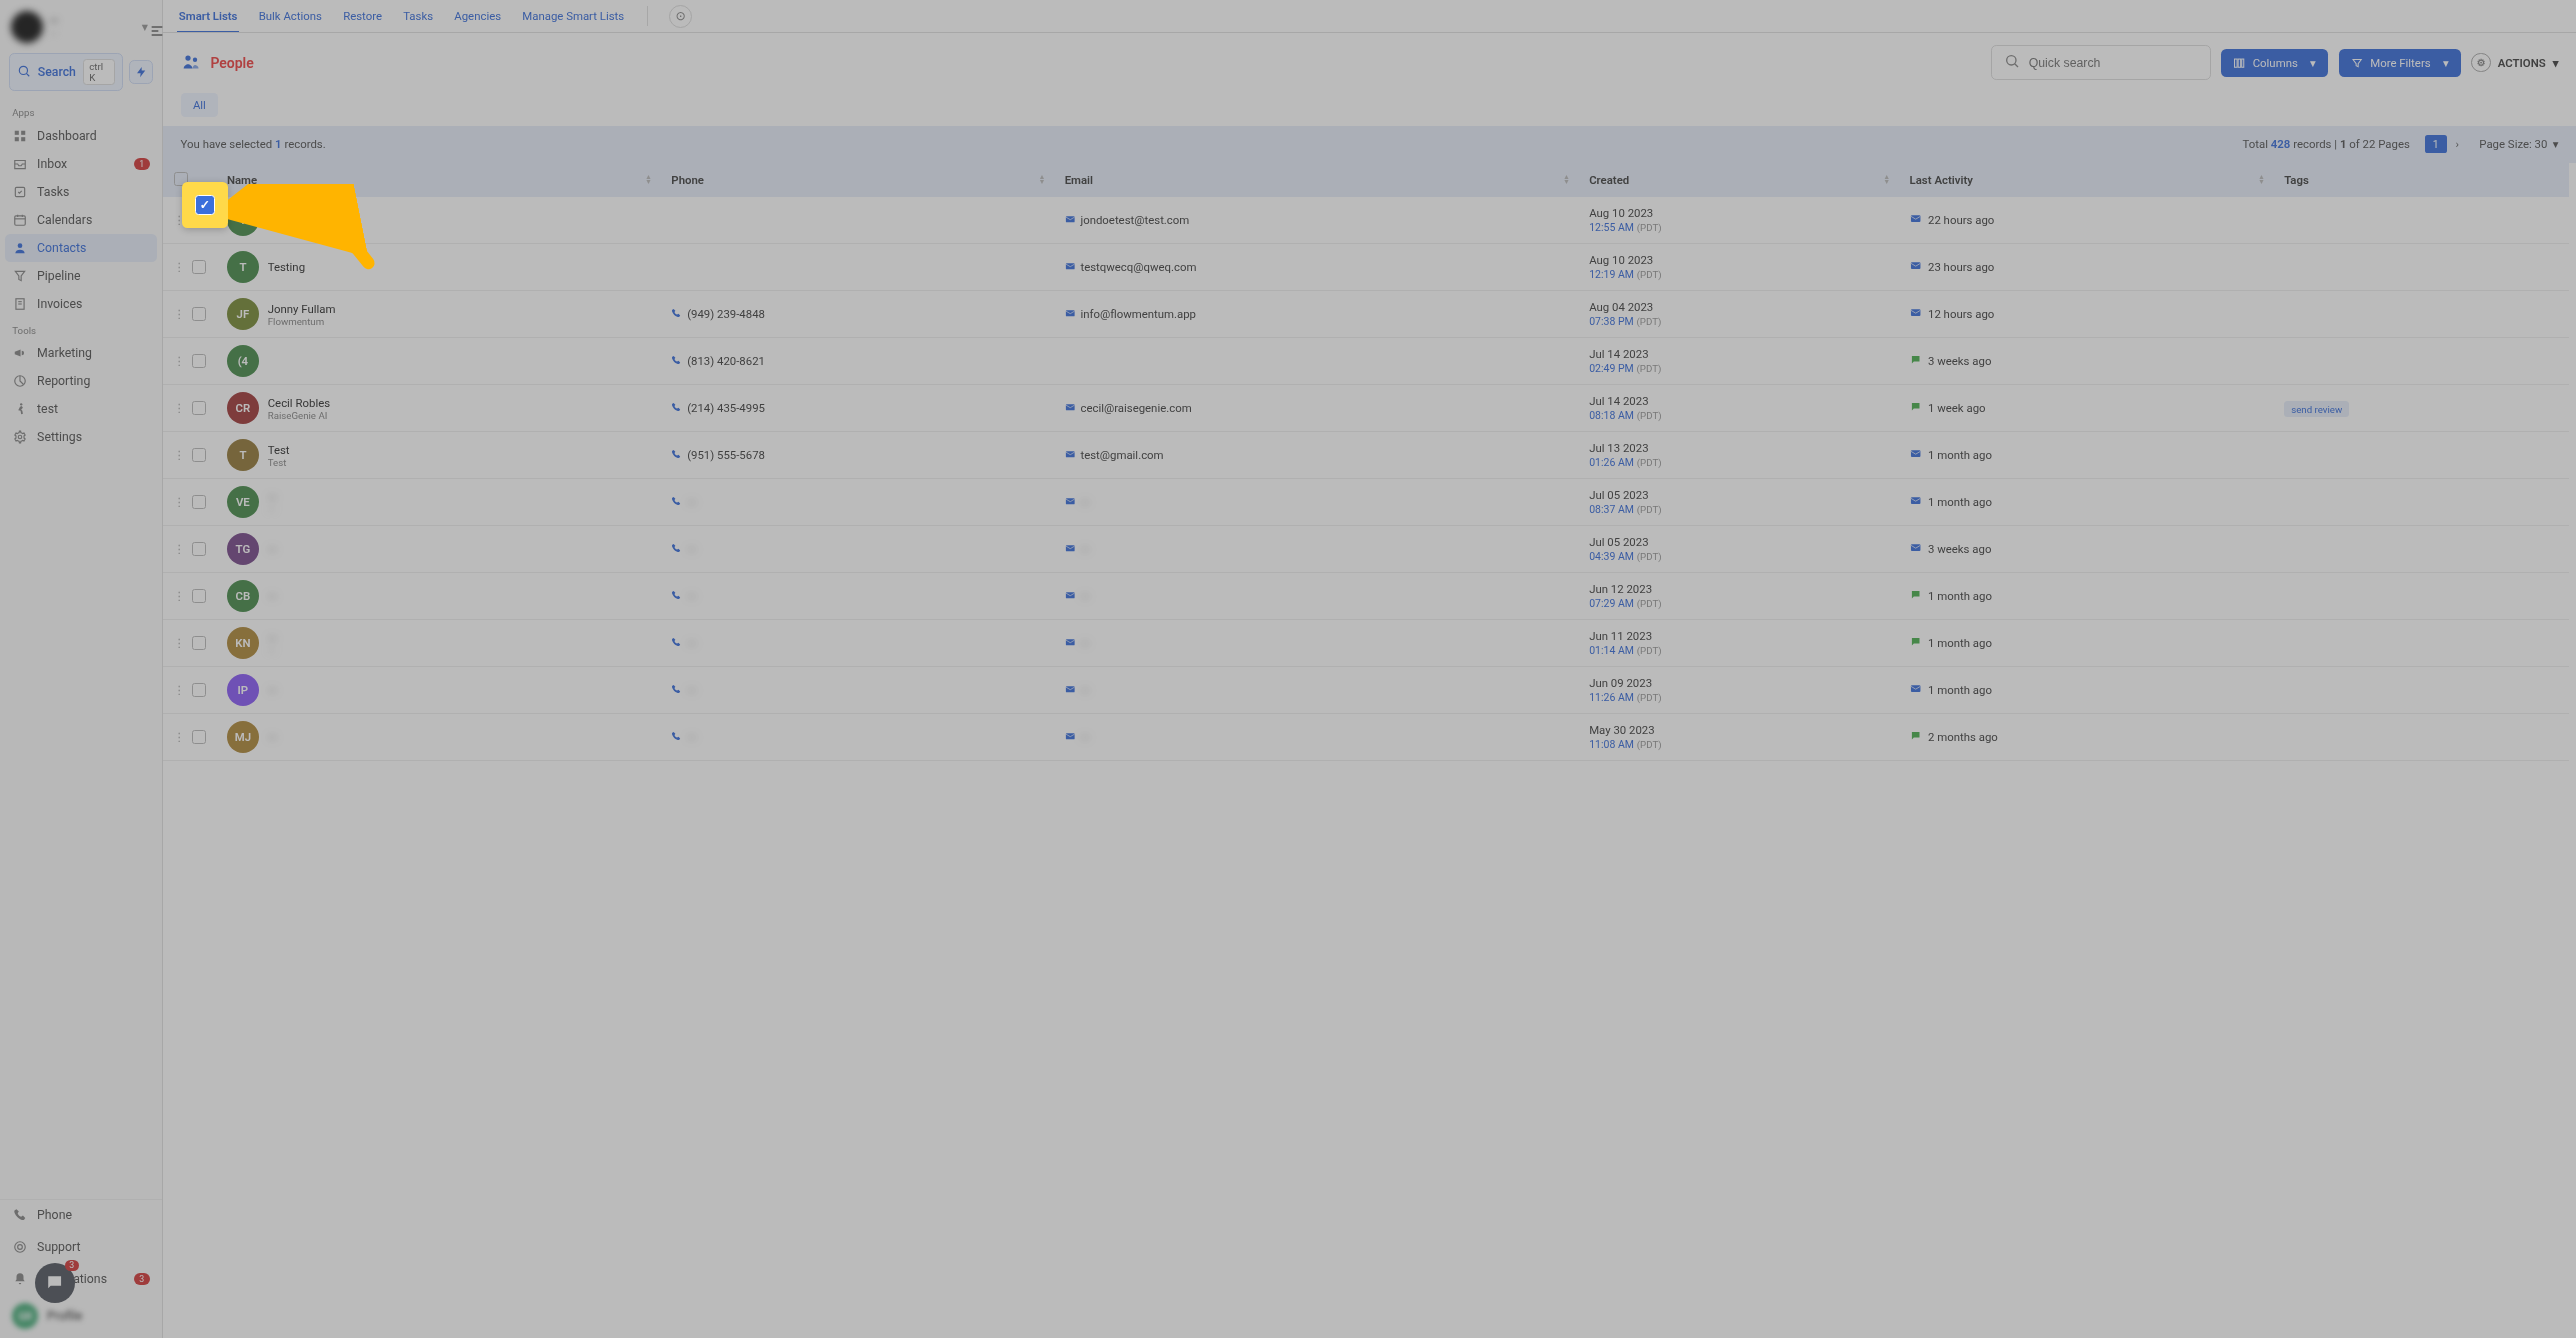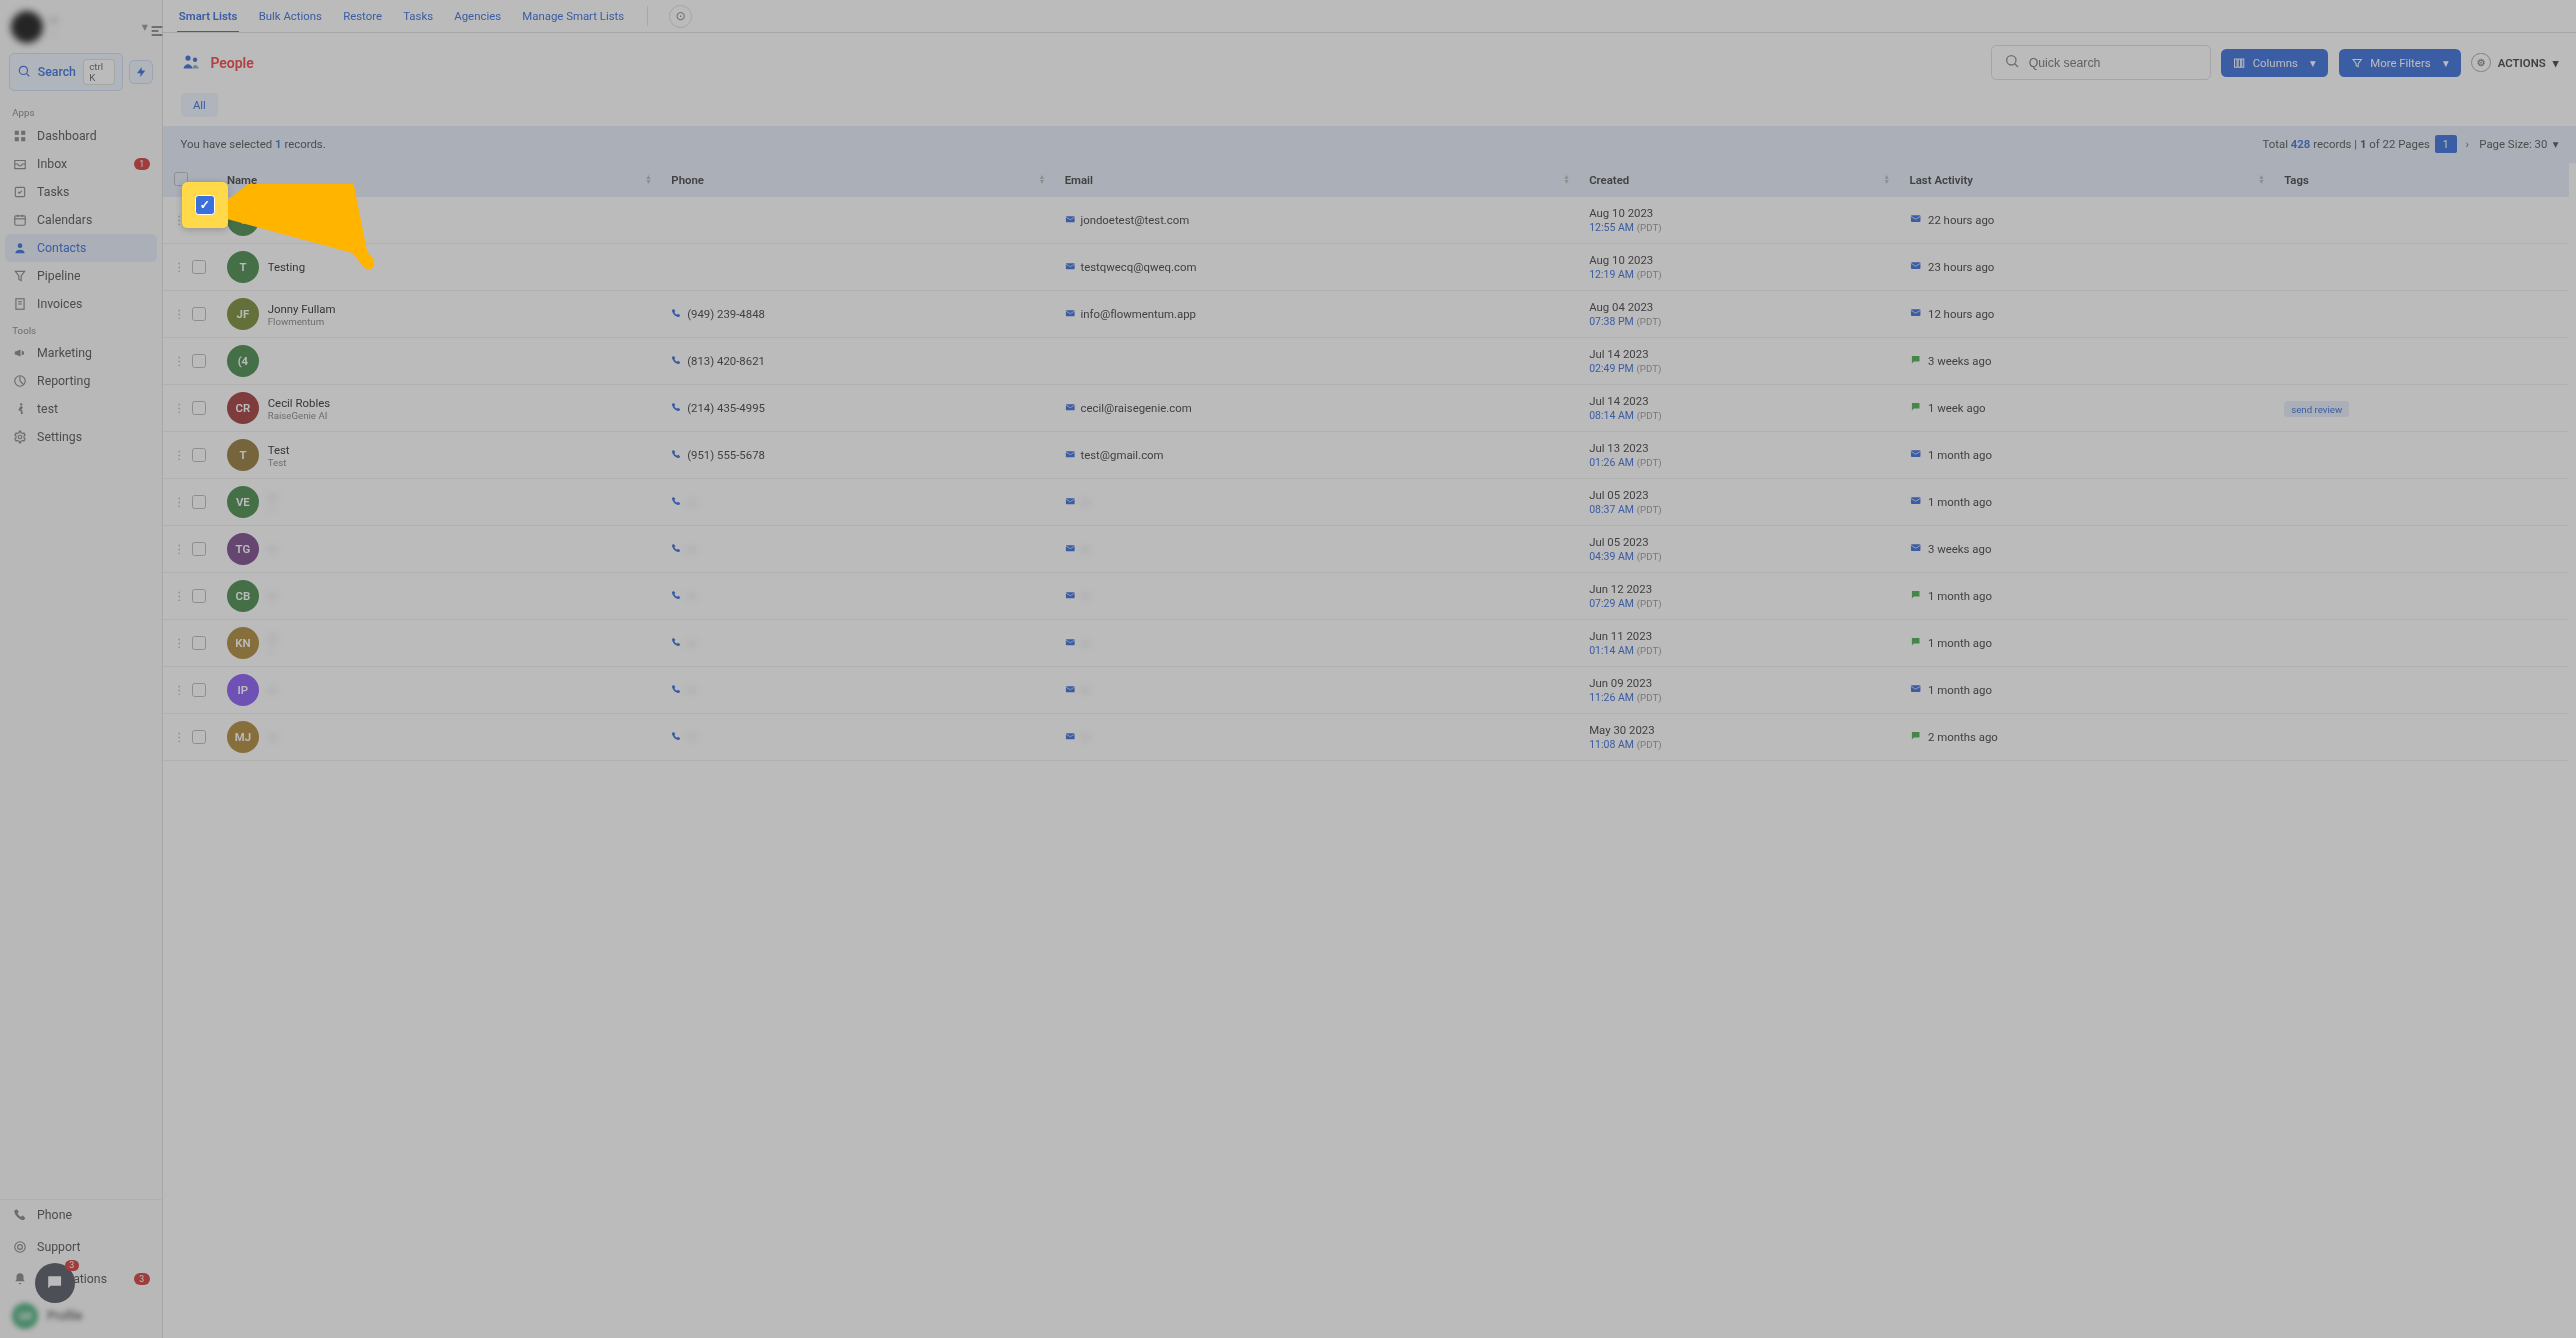--- a/index.html
+++ b/index.html
@@ -58,21 +58,21 @@
 .btn-primary { background: #3b6fdb; color: #fff; }
 .btn-primary .chev { margin-left: 5.3px; }
 .actions-plain { display: flex; align-items: center; gap: 7px; color: #444; font-weight: 600; font-size: 11.4px; }
 .gear-circle { width: 19.3px; height: 19.3px; border: 1.3px solid #aaa; border-radius: 50%; display: flex; align-items: center; justify-content: center; color: #888; font-size: 9.7px; }
 
 .filter-chips { padding: 0 17.6px 8.8px; }
 .chip { display: inline-block; background: #eef4ff; color: #3b6fdb; border-radius: 4.4px; padding: 5.3px 12.3px; font-size: 11.4px; }
 
 .meta-row { background: #e6edf9; padding: 8.8px 17.6px; display: flex; align-items: center; font-size: 11.4px; color: #555; }
 .meta-row .count { color: #3b6fdb; font-weight: 600; }
-.meta-right { margin-left: auto; display: flex; align-items: center; gap: 5px; text-align: right; }
+.meta-right { margin-left: auto; display: flex; align-items: center; gap: 15px; text-align: right; }
 .pager { display: flex; align-items: center; gap: 3.5px; }
 .page-num { background: #3b6fdb; color: #fff; padding: 2.6px 8px; border-radius: 2.6px; font-size: 10.5px; }
 .page-chev { color: #666; padding: 2.6px 5.3px; }
 .page-size { display: flex; align-items: center; gap: 5.3px; color: #555; }
 
 
 .table-wrap { flex: 1; overflow: auto; padding: 0 7px 0 0; }
 table { width: 100%; border-collapse: collapse; }
 thead th { background: #e6edf9; text-align: left; padding: 8.8px 10.5px; font-weight: 600; font-size: 11.4px; color: #444; position: relative; }
 thead th .sorters { position: absolute; right: 8.8px; top: 50%; transform: translateY(-50%); display: flex; flex-direction: column; line-height: 5.3px; color: #bbb; font-size: 7px; }
@@ -564,21 +564,21 @@
               <td><span class="icon-inline"><svg width="10.5" height="10.5" viewBox="0 0 24 24" fill="currentColor">
                     <path d="M6 2l4 4-2 3c1 3 3 5 6 6l3-2 4 4-2 3c-1 1-3 1-5 0-5-2-9-6-11-11-1-2-1-4 0-5z"></path>
                   </svg></span><span class="">(214) 435-4995</span></td>
               <td><span class="icon-inline"><svg width="10.5" height="10.5" viewBox="0 0 24 24" fill="currentColor">
                     <rect x="2" y="5" width="20" height="14" rx="2"></rect>
                     <path d="M2 7l10 6 10-6" fill="none" stroke="#fff" stroke-width="1.5"></path>
                   </svg></span><span class="">cecil@raisegenie.com</span></td>
               <td>
                 <div class="date-cell">
                   <span class="dt">Jul 14 2023</span>
-                  <span><span class="tm">08:14 AM</span> <span class="tz">(PDT)</span></span>
+                  <span><span class="tm">08:18 AM</span> <span class="tz">(PDT)</span></span>
                 </div>
               </td>
               <td>
                 <div class="activity-cell">
                   <span class="act-icon"><svg width="11.4" height="11.4" viewBox="0 0 24 24" fill="#4caf50">
                       <path d="M4 4h16v12H8l-4 4z"></path>
                     </svg></span>
                   <span>1 week ago</span>
                 </div>
               </td>

